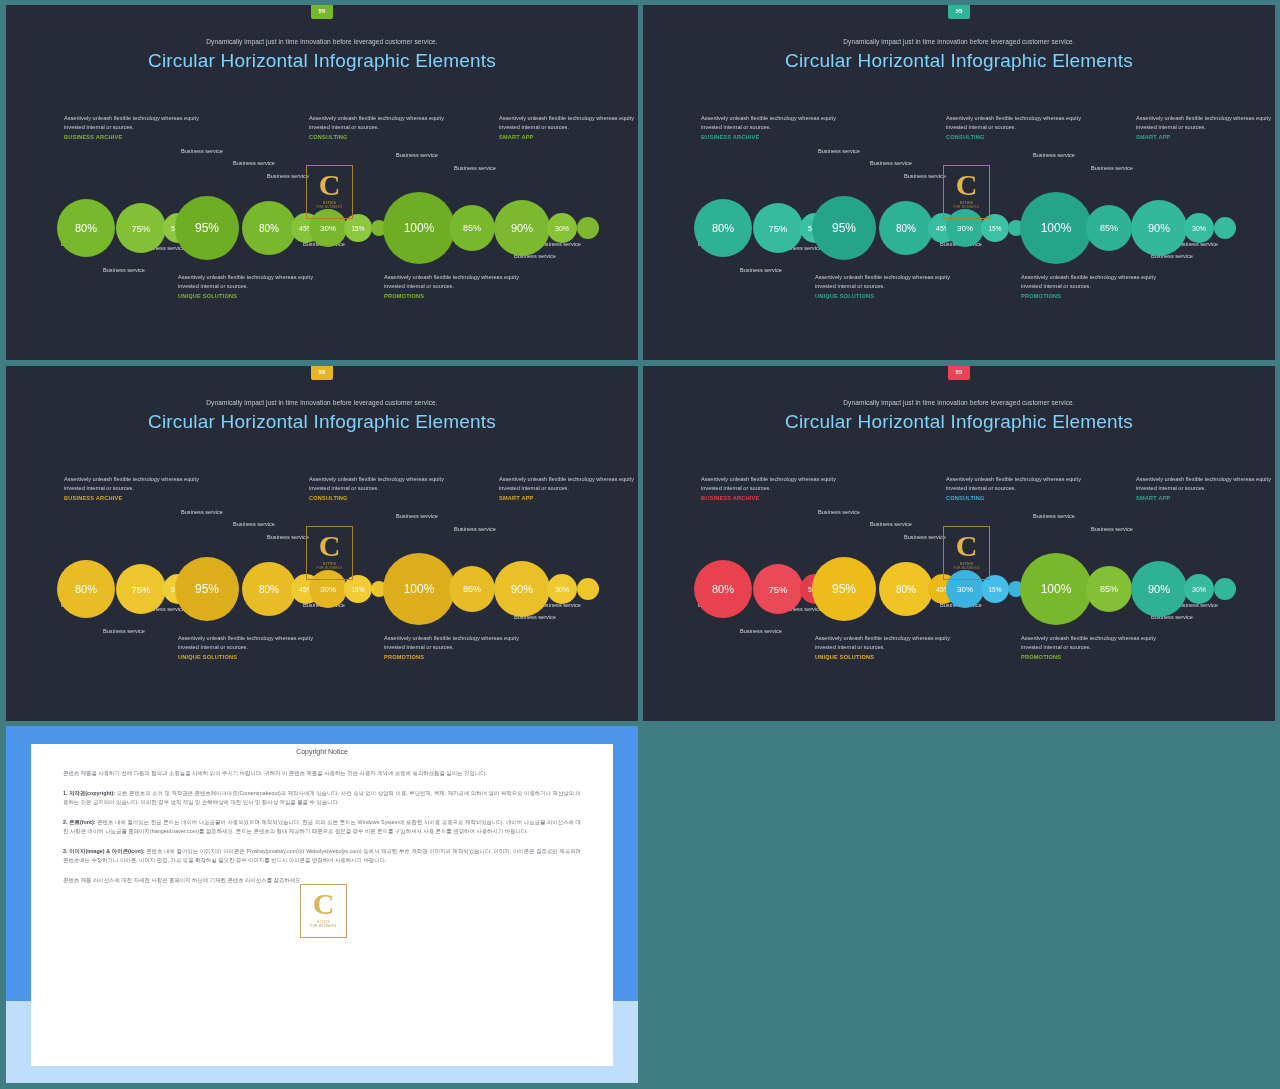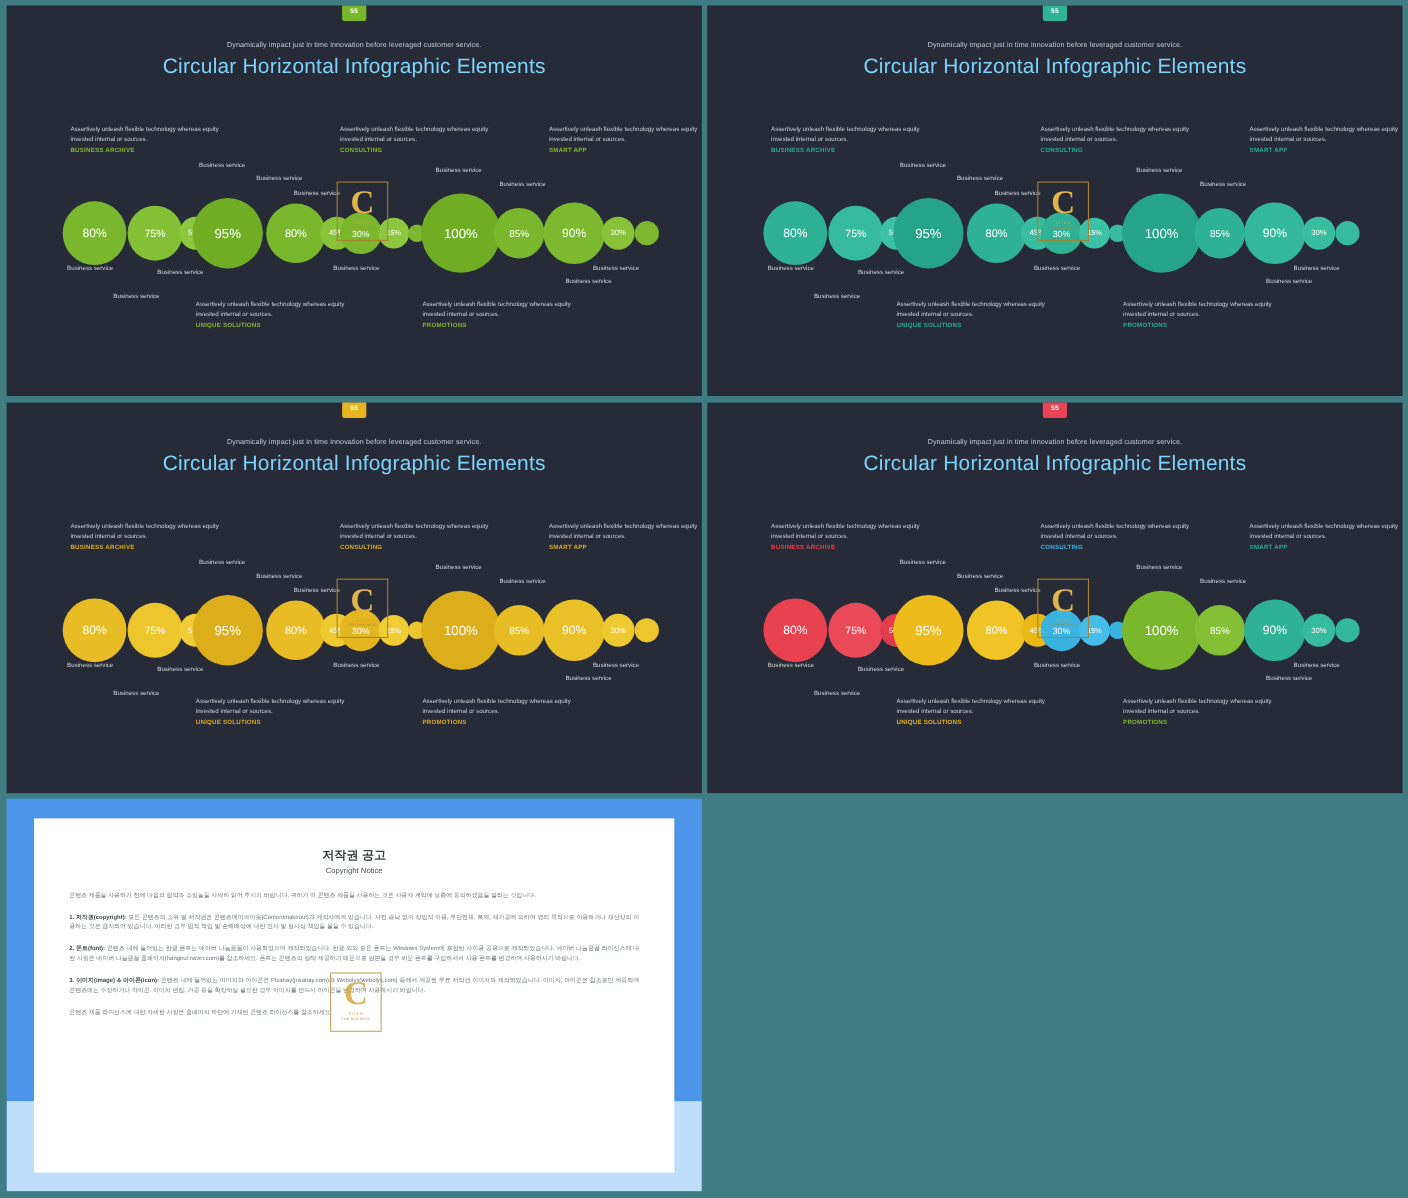--- a/index.html
+++ b/index.html
@@ -50,21 +50,21 @@
   .infoblk{position:absolute;width:150px;}
   .infoblk p{
     margin:0;font-size:5.6px;line-height:9px;color:#ccd0d6;
   }
   .infoblk .tag{
     margin-top:2px;font-size:5.6px;font-weight:bold;letter-spacing:.2px;
   }
 
   
   .row{
-    position:absolute;left:0;top:0;width:632px;height:355px;
+    position:absolute;left:0;top:16px;width:632px;height:355px;
     pointer-events:none;
   }
   .circ{
     position:absolute;border-radius:50%;
     display:flex;align-items:center;justify-content:center;
     color:#ffffff;font-weight:400;
     pointer-events:auto;
   }
   .leader{
     position:absolute;font-size:5.6px;color:#d2d6dc;white-space:nowrap;
@@ -368,21 +368,20 @@
       <div class="wm" style="left:300px;top:160px;">
         <div class="c">C</div>
         <div class="w1">SITES</div>
         <div class="w2">FOR BUSINESS</div>
       </div>
     </div>
 
   <div id="copyright-panel">
     <div class="lowerband"></div>
     <div id="copyright-doc">
-      <div class="doc-title">저작권 공고</div>
       <div class="doc-subtitle">Copyright Notice</div>
       <div class="doc-body" id="doc-body">
           <p>콘텐츠 제품을 사용하기 전에 다음의 협약과 소항놀을 사세히 읽어 주시기 바랍니다. 귀하가 이 콘텐츠 제품을 사용하는 것은 사용자 계약에 보증에 동의하셨음을 알리는 것입니다.</p>
           <p><b>1. 저작권(copyright):</b> 모든 콘텐츠의 소유 및 저작권은 콘텐츠메이크아웃(Contentmakeout)과 제작사에게 있습니다. 사전 승낙 없이 상업적 이용, 무단전재, 복제, 재가공에 의하여 영리 목적으로 이용하거나 재산상의 이용하는 것은 금지되어 있습니다. 이러한 경우 법적 책임 및 손해배상에 대한 민사 및 형사상 책임을 물을 수 있습니다.</p>
           <p><b>2. 폰트(font):</b> 콘텐츠 내에 들어있는 한글 폰트는 네이버 나눔글꼴이 사용되었으며 제작되었습니다. 한글 외의 모든 폰트는 Windows System에 포함된 사이용 공용으로 제작되었습니다. 네이버 나눔글꼴 라이선스에 대한 사항은 네이버 나눔글꼴 홈페이지(hangeul.naver.com)를 참조하세요. 폰트는 콘텐츠의 형태 제공하기 때문으로 원본을 경우 비문 폰트를 구입하셔서 사용 폰트를 변경하여 사용하시기 바랍니다.</p>
           <p><b>3. 이미지(image) &amp; 아이콘(icon):</b> 콘텐츠 내에 들어있는 이미지와 아이콘은 Pixabay(pixabay.com)와 Webolys(webolys.com) 등에서 제공된 무료 저작권 이미지와 제작되었습니다. 이미지, 아이콘은 참조로만 제공되며 콘텐츠에는 수정하거나 아이콘, 이미지 편집, 가공 등을 확장하실 필요한 경우 이미지를 반드시 아이콘을 변경하여 사용하시기 바랍니다.</p>
           <p>콘텐츠 제품 라이선스에 대한 자세한 사항은 홈페이지 하단에 기재된 콘텐츠 라이선스를 참조하세요.</p>
         </div>
       <div class="doc-wm">
         <div class="c">C</div>

